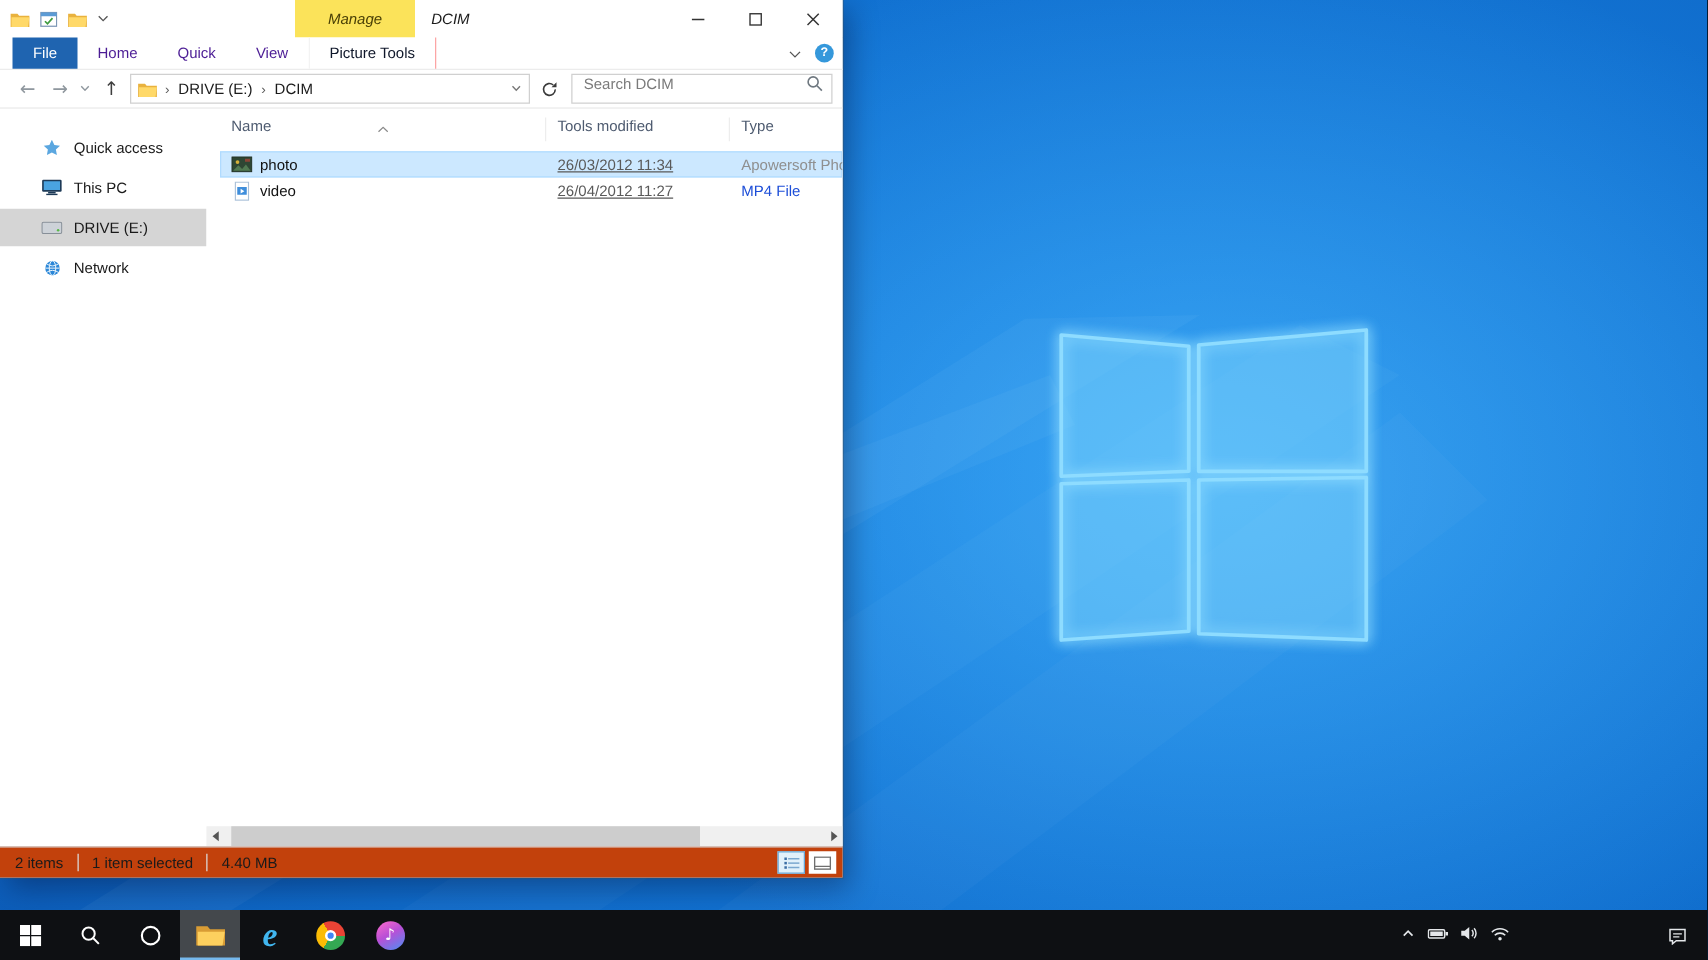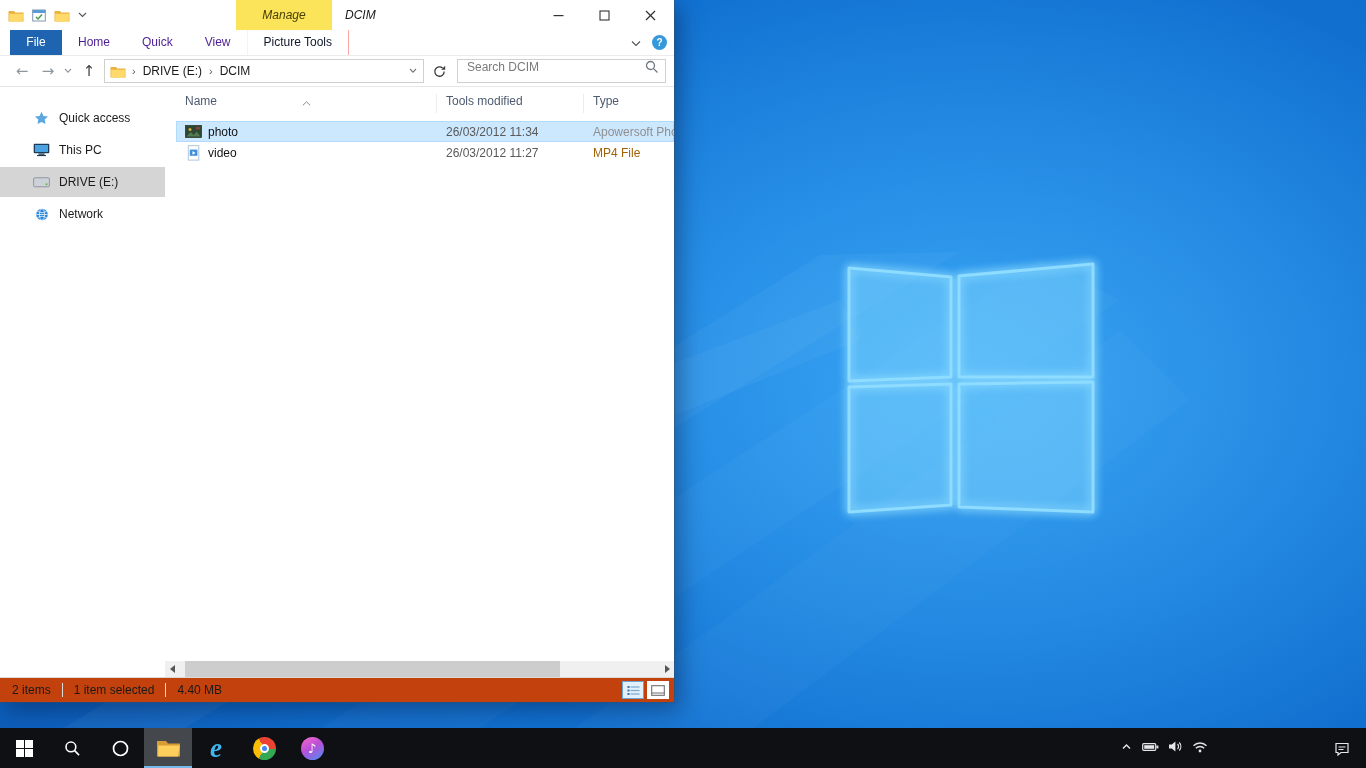--- a/index.html
+++ b/index.html
@@ -75,22 +75,22 @@
   .hcell.name { width:261px; }
   .hcell.date { width:147px; }
   .hcell.type { flex:1; border-right:none; }
   .sort-chevron { position:absolute; top:1px; left:126px; }
 
   .rows { margin-top:8px; }
   .frow { display:flex; height:21px; align-items:center; }
   .frow.selected { background:#cce8ff; box-shadow:inset 0 0 0 1px #b0dbff; }
   .fcell { padding-left:9px; white-space:nowrap; overflow:hidden; }
   .fcell.name { width:261px; display:flex; align-items:center; gap:6px; color:#111; }
-  .fcell.date { width:147px; color:#595959; }
-  .fcell.type { flex:1; color:#a16207; }
+  .fcell.date { width:147px; color:#595959;text-decoration:underline; }
+  .fcell.type { flex:1; color:#1d4ed8; }
   .frow.selected .fcell.type { color:#8f8f8f; }
   .ficon { width:17px; height:16px; display:flex; align-items:center; justify-content:center; flex:none; }
 
   .hscroll { position:absolute; left:0; right:0; bottom:0; height:16px; background:#f0f0f0; display:flex; align-items:center; }
   .scroll-arrow { width:14px; height:16px; display:flex; align-items:center; justify-content:center; }
   .tri-left  { width:0; height:0; border:4px solid transparent; border-left:0; border-right:5px solid #555; }
   .tri-right { width:0; height:0; border:4px solid transparent; border-right:0; border-left:5px solid #555; }
   .scroll-track { flex:1; position:relative; height:16px; }
   .scroll-thumb { position:absolute; left:6px; top:0; width:375px; height:16px; background:#cdcdcd; }
 
@@ -340,21 +340,21 @@
             <span class="fcell name">
               <span class="ficon">
                 <svg width="15" height="16">
                     <rect x="2.3" y="0.7" width="10.5" height="14.4" fill="#fff" stroke="#a9c0d8" stroke-width="0.9"></rect>
                     <rect x="3.8" y="4.6" width="7.6" height="6.2" fill="#3f8edb"></rect>
                     <path d="M6.5 6 l3 1.9 -3 1.9 z" fill="#fff"></path>
                   </svg>
               </span>
               <span>video</span>
             </span>
-            <span class="fcell date">26/03/2012 11:27</span>
+            <span class="fcell date">26/04/2012 11:27</span>
             <span class="fcell type">MP4 File</span>
           </div>
         </div>
 
         <div class="hscroll">
           <span class="scroll-arrow">
               <span class="tri-left"></span>
             </span>
           <span class="scroll-track">
             <span class="scroll-thumb"></span>

